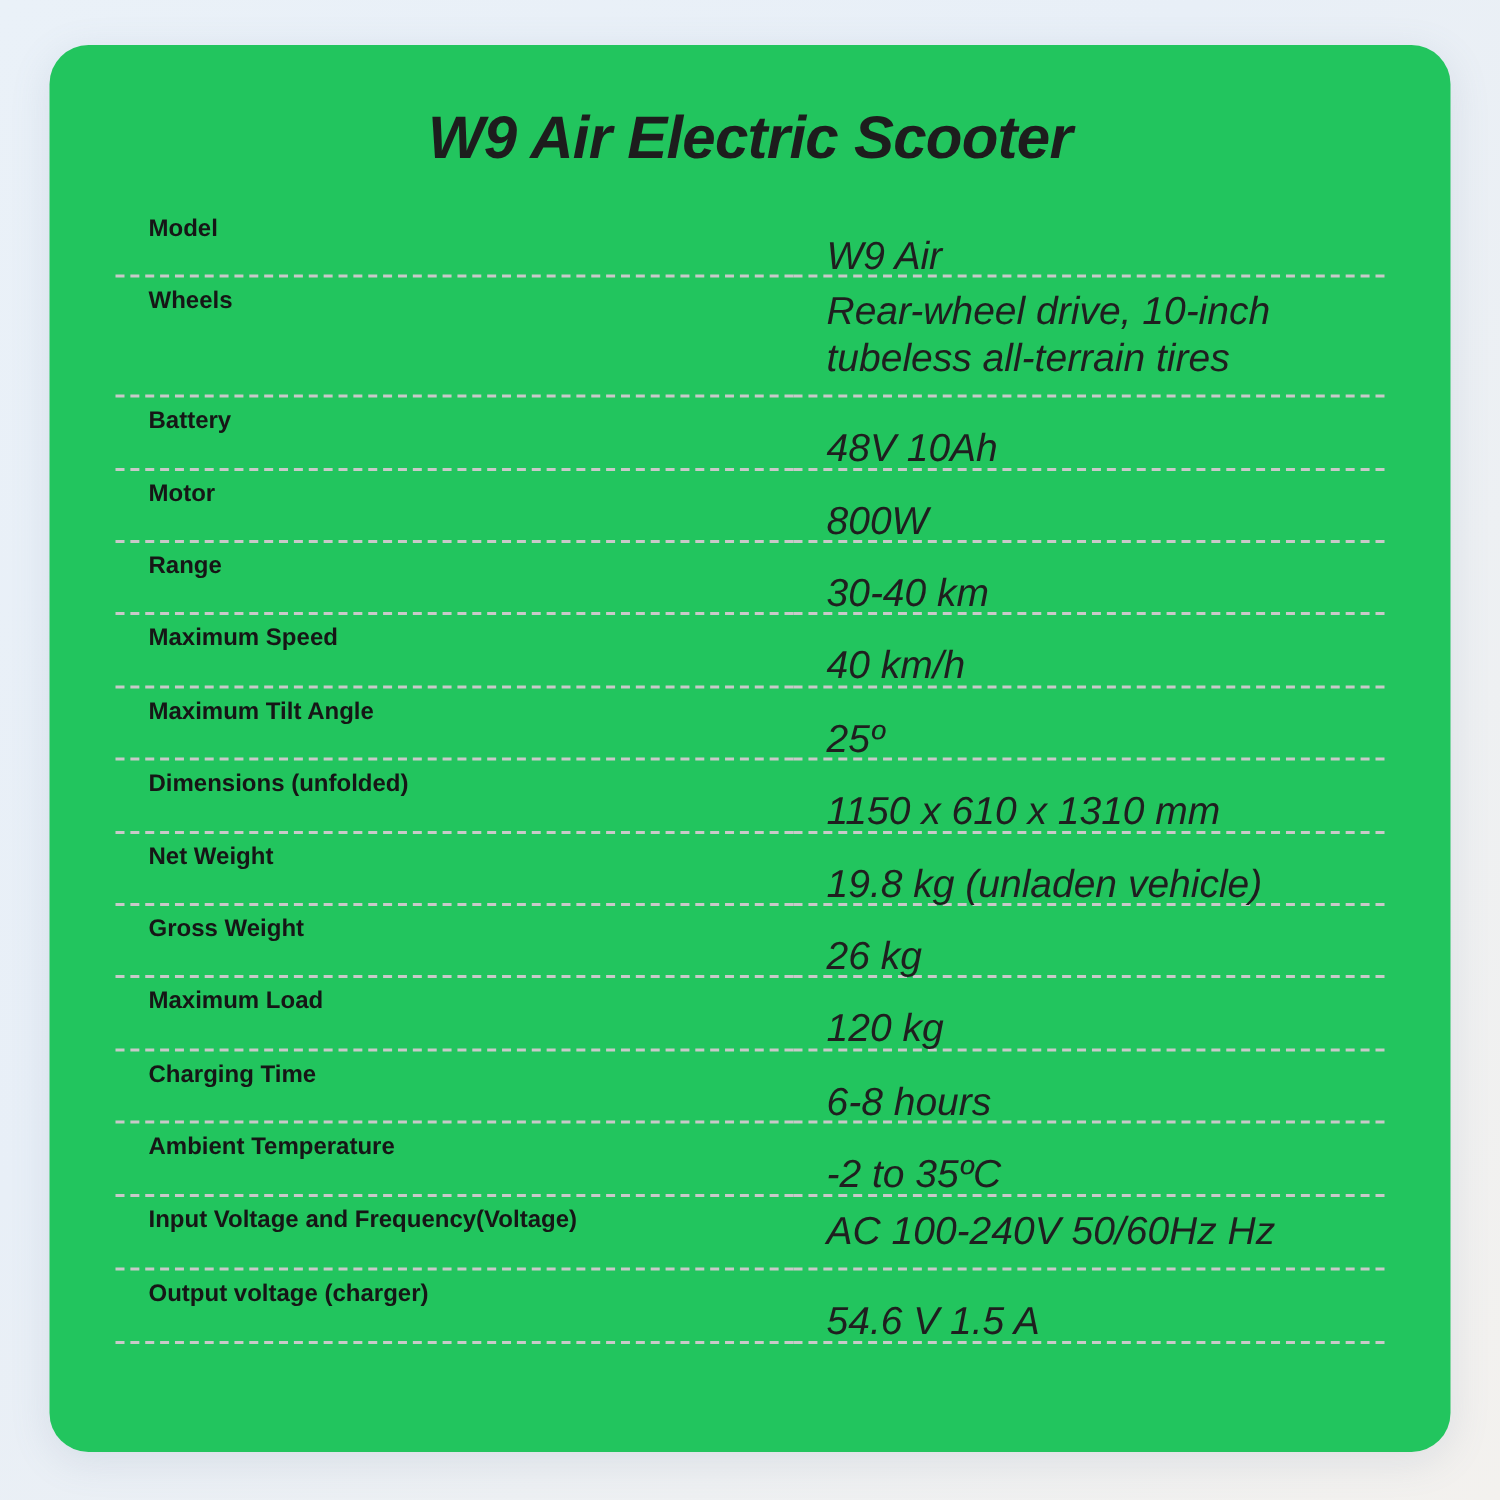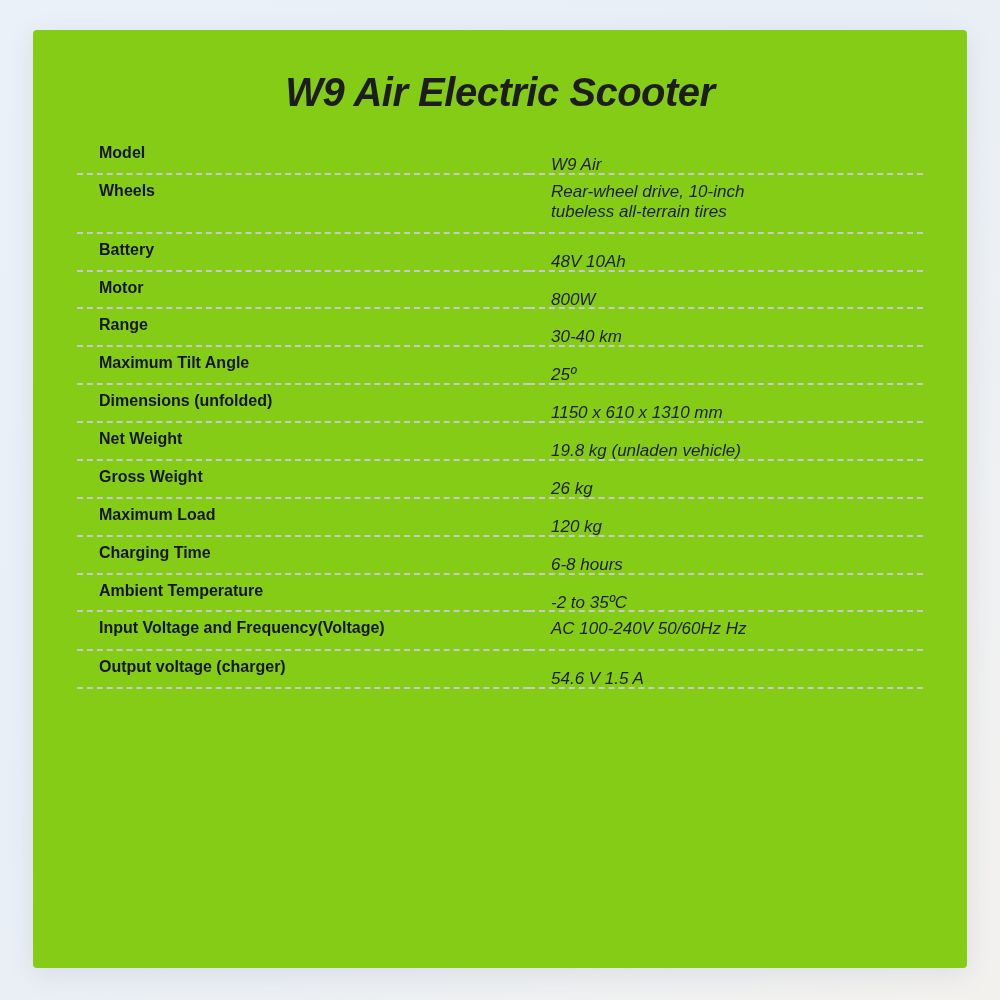--- a/index.html
+++ b/index.html
@@ -12,22 +12,22 @@
     background: linear-gradient(135deg, #eaf1f8 0%, #e8eff7 40%, #f3f1ee 100%);
     font-family: "Liberation Sans", sans-serif;
     overflow: hidden;
   }
   .card {
     position: absolute;
     left: 33px;
     top: 30px;
     width: 934px;
     height: 938px;
-    background: #84cc16;
-    border-radius: 4px;
+    background: #22c55e;
+    border-radius: 26px;
     box-shadow: 0 6px 26px rgba(110, 130, 160, 0.16);
     box-sizing: border-box;
     padding: 34px 44px 20px 44px;
   }
   .title {
     font-size: 40px;
     font-weight: bold;
     font-style: italic;
     color: #1d1d1d;
     text-align: center;
@@ -49,21 +49,21 @@
   }
   td.label {
     width: 430px;
     font-size: 16px;
     font-weight: bold;
     color: #161616;
     padding-left: 22px;
     line-height: 1.17;
   }
   td.value {
-    font-size: 17px;
+    font-size: 26px;
     font-style: italic;
     color: #1f1f1f;
     padding-left: 22px;
     line-height: 1.17;
   }
   td.value .line {
     display: block;
   }
   tr.tall td { padding-bottom: 10px; margin-top: 46px; }
   .value-shift { position: relative; top: 11px; }
@@ -87,20 +87,24 @@
           <td class="label"><span class="line">Battery</span></td>
           <td class="value"><span class="value-shift"><span class="line">48V 10Ah</span></span></td>
         </tr>
         <tr>
           <td class="label"><span class="line">Motor</span></td>
           <td class="value"><span class="value-shift"><span class="line">800W</span></span></td>
         </tr>
         <tr>
           <td class="label"><span class="line">Range</span></td>
           <td class="value"><span class="value-shift"><span class="line">30-40 km</span></span></td>
+        </tr>
+        <tr>
+          <td class="label"><span class="line">Maximum Speed</span></td>
+          <td class="value"><span class="value-shift"><span class="line">40 km/h</span></span></td>
         </tr>
         <tr>
           <td class="label"><span class="line">Maximum Tilt Angle</span></td>
           <td class="value"><span class="value-shift"><span class="line">25º</span></span></td>
         </tr>
         <tr>
           <td class="label"><span class="line">Dimensions (unfolded)</span></td>
           <td class="value"><span class="value-shift"><span class="line">1150 x 610 x 1310 mm</span></span></td>
         </tr>
         <tr>

